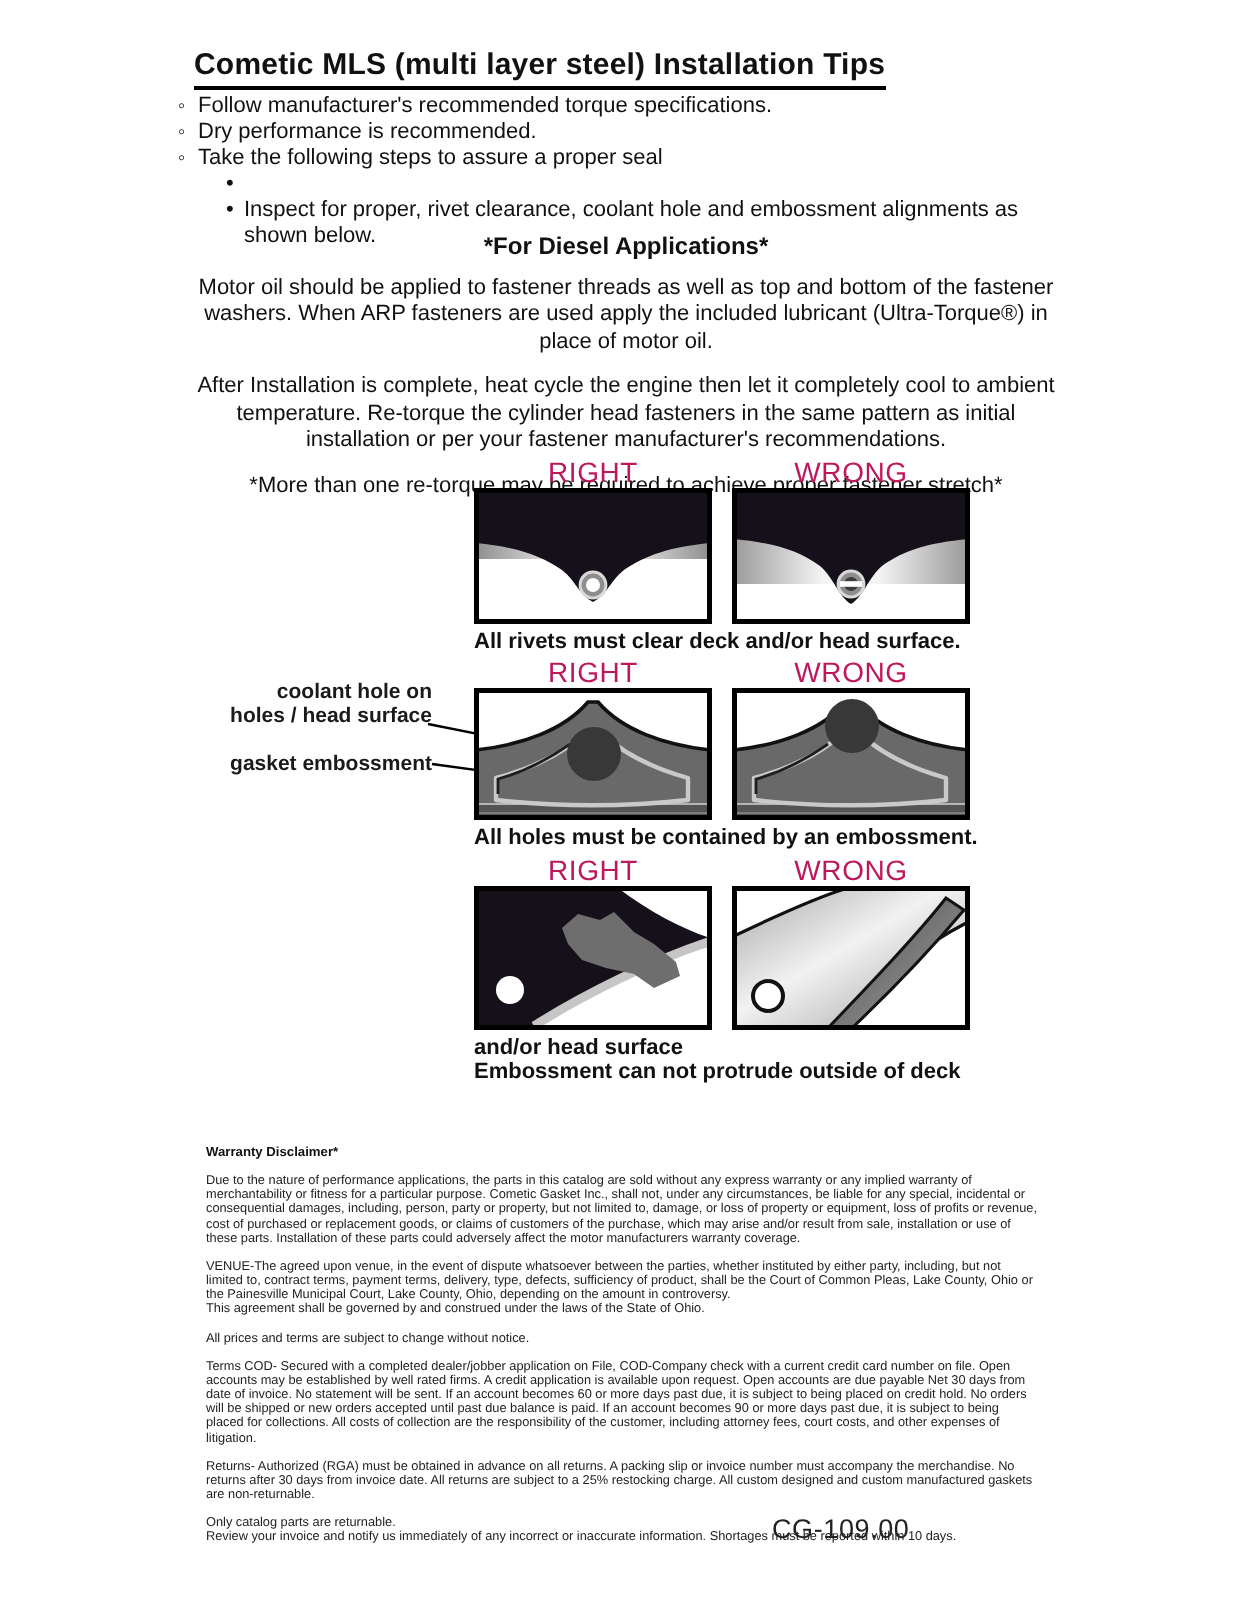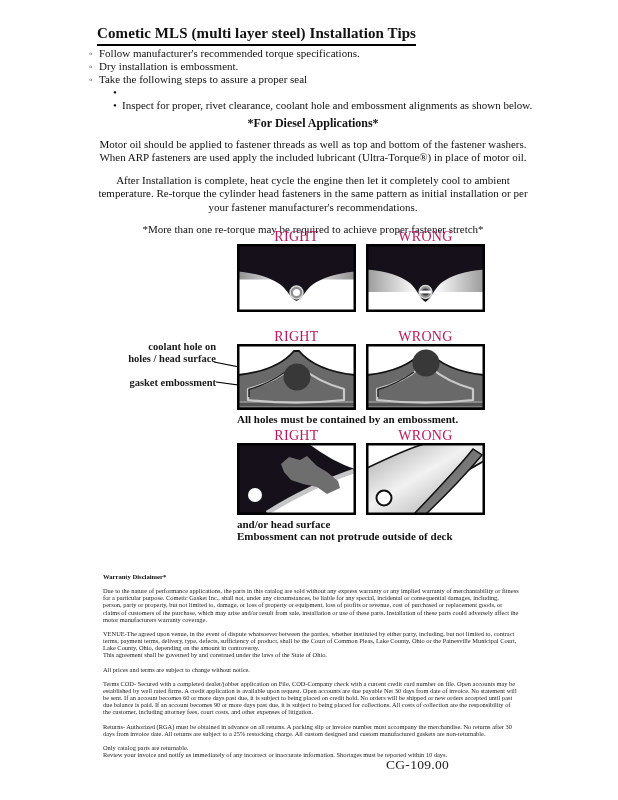--- a/index.html
+++ b/index.html
@@ -1,18 +1,18 @@
 <!DOCTYPE html>
 <html><head>
 <meta charset="utf-8">
 <style>
   html,body{margin:0;padding:0;background:#fff;}
   .page{
     position:relative;width:618px;height:800px;background:#ffffff;overflow:hidden;
-    font-family:Liberation Serif, serif;color:#111;
+    font-family:Liberation Sans, sans-serif;color:#111;
   }
   .abs{position:absolute;}
   
   .title{
     font-size:15px;font-weight:bold;display:inline-block;
     border-bottom:2px solid #000;padding-bottom:2px;letter-spacing:.1px;
   }
   
   .tips{font-size:11px;line-height:13px;width:446px;}
   .tip{display:flex;}
@@ -47,21 +47,21 @@
     <span class="title">Cometic MLS (multi layer steel) Installation Tips</span>
   </div>
 
   <div class="abs tips" style="left:89px;top:47px;">
     <div class="tip">
         <span class="mk">◦</span>
         <span>Follow manufacturer's recommended torque specifications.</span>
       </div>
     <div class="tip">
         <span class="mk">◦</span>
-        <span>Dry installation is embossment.</span>
+        <span>Dry performance is recommended.</span>
       </div>
     <div class="tip">
         <span class="mk">◦</span>
         <span>Take the following steps to assure a proper seal</span>
       </div>
     <div class="tip sub">
         <span class="mk">•</span>
       </div>
     <div class="tip sub">
         <span class="mk">•</span>
@@ -114,20 +114,21 @@
         <rect width="119" height="68" fill="#fff"></rect>
         <rect x="1" y="25" width="117" height="23" fill="url(#g2)"></rect>
         <path d="M1,1 H118 V25.5 C98,27.5 86,31 75,39 C68,45 66,54 59.5,58 C53,54 51,45 44,39 C33,31 21,27.5 1,25.5 Z" fill="#15101a"></path>
         <circle cx="59.5" cy="48" r="7.2" fill="#d9d9d9"></circle>
         <circle cx="59.5" cy="48" r="5.7" fill="#8e8e8e"></circle>
         <circle cx="59.5" cy="48" r="3.5" fill="#3c3c3c"></circle>
         <rect x="52" y="46.6" width="15" height="2.8" fill="#ffffff" clip-path="url(#rivc)"></rect>
         <rect x="1.25" y="1.25" width="116.5" height="65.5" fill="none" stroke="#000" stroke-width="2.5"></rect>
       </svg>
     </div>
+    <div class="dg-caption">All rivets must clear deck and/or head surface.</div>
   </div>
 
   <div class="abs side-labels" style="left:100px;top:341px;">
     <div>coolant hole on</div>
     <div>holes / head surface</div>
     <div class="gap"></div>
     <div>gasket embossment</div>
   </div>
 
   <svg class="abs" style="left:212px;top:356px;" width="88" height="38" viewBox="0 0 88 38">

